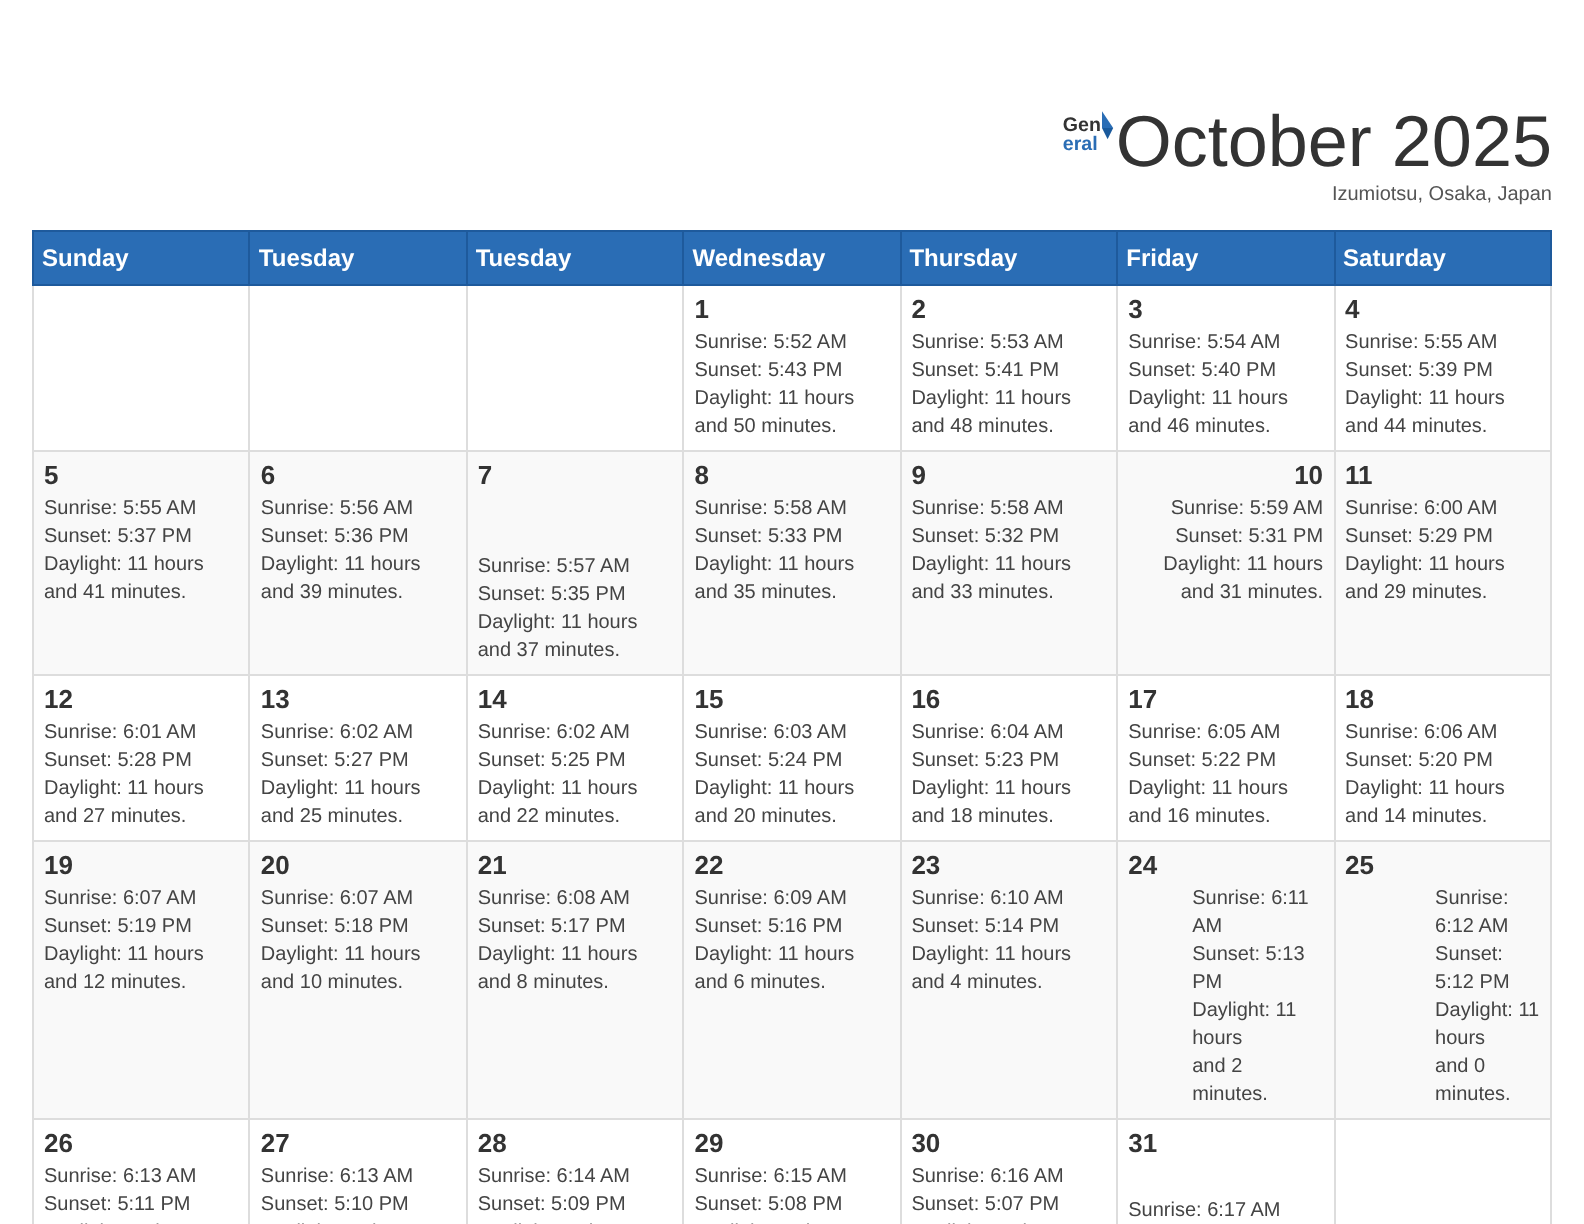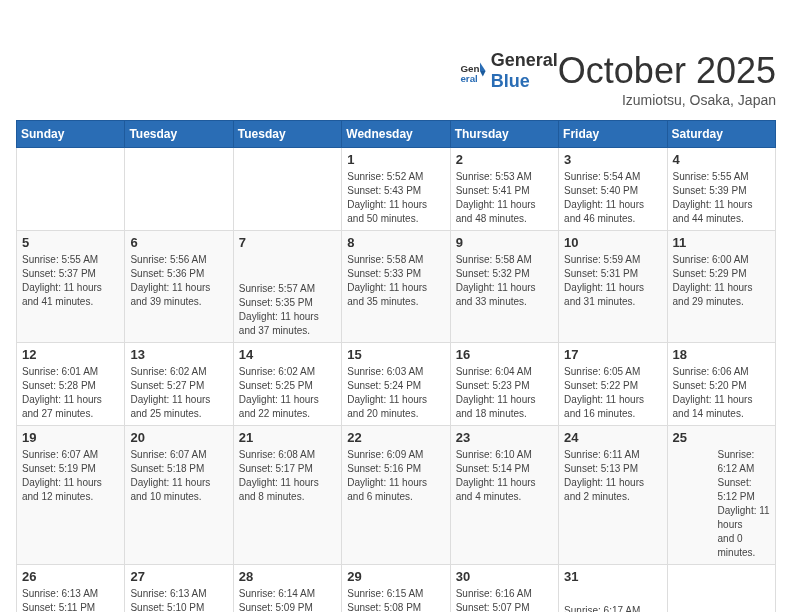--- a/index.html
+++ b/index.html
@@ -28,21 +28,21 @@
     }
     .title-block {
       text-align: right;
     }
     .month-title {
       font-size: 36px;
       font-weight: 300;
       color: #333;
     }
     .location {
-      font-size: 14px;
+      font-size: 10px;
       color: #555;
     }
     .calendar {
       width: 100%;
       border-collapse: collapse;
       border: 1px solid #ccc;
     }
     .calendar th {
       background: #2a6db5;
       color: #fff;
@@ -79,26 +79,20 @@
 <body>
 
 <div class="header">
   <div class="logo">
     <svg class="logo-icon" viewBox="0 0 40 40" xmlns="http://www.w3.org/2000/svg">
       <text x="2" y="22" font-size="14" font-weight="bold" fill="#333">Gen</text>
       <text x="2" y="36" font-size="14" font-weight="bold" fill="#2a6db5">eral</text>
       <polygon points="30,8 38,20 30,20" fill="#2a6db5"></polygon>
       <polygon points="30,20 38,20 34,28" fill="#1a5a9c"></polygon>
     </svg>
-    <div>
-      <div>
-        <span style="font-size:18px;font-weight:bold;color:#333;">General</span><br>
-        <span style="font-size:18px;font-weight:bold;color:#2a6db5;">Blue</span>
-      </div>
-    </div>
   </div>
   <div class="title-block">
     <div class="month-title">October 2025</div>
     <div class="location">Izumiotsu, Osaka, Japan</div>
   </div>
 </div>
 
 <table class="calendar">
   <thead>
     <tr>
@@ -174,21 +168,21 @@
 Daylight: 11 hours
 and 35 minutes.</div>
         </td>
         <td style="background: rgb(249, 249, 249);">
           <div class="day-number">9</div>
           <div class="day-info" style="white-space: pre-line;">Sunrise: 5:58 AM
 Sunset: 5:32 PM
 Daylight: 11 hours
 and 33 minutes.</div>
         </td>
-        <td style="background: rgb(249, 249, 249);">
+        <td style="background: rgb(249, 249, 249); text-align: right;">
           <div class="day-number">10</div>
           <div class="day-info" style="white-space: pre-line;">Sunrise: 5:59 AM
 Sunset: 5:31 PM
 Daylight: 11 hours
 and 31 minutes.</div>
         </td>
         <td style="background: rgb(249, 249, 249);">
           <div class="day-number">11</div>
           <div class="day-info" style="white-space: pre-line;">Sunrise: 6:00 AM
 Sunset: 5:29 PM
@@ -278,21 +272,21 @@
         </td>
         <td style="background: rgb(249, 249, 249);">
           <div class="day-number">23</div>
           <div class="day-info" style="white-space: pre-line;">Sunrise: 6:10 AM
 Sunset: 5:14 PM
 Daylight: 11 hours
 and 4 minutes.</div>
         </td>
         <td style="background: rgb(249, 249, 249);">
           <div class="day-number">24</div>
-          <div class="day-info" style="white-space: pre-line;">Sunrise: 6:11 AM
+          <div class="day-info" style="white-space: pre-line; margin-left: 32px;">Sunrise: 6:11 AM
 Sunset: 5:13 PM
 Daylight: 11 hours
 and 2 minutes.</div>
         </td>
         <td style="background: rgb(249, 249, 249);">
           <div class="day-number">25</div>
           <div class="day-info" style="white-space: pre-line; margin-left: 45px;">Sunrise: 6:12 AM
 Sunset: 5:12 PM
 Daylight: 11 hours
 and 0 minutes.</div>

